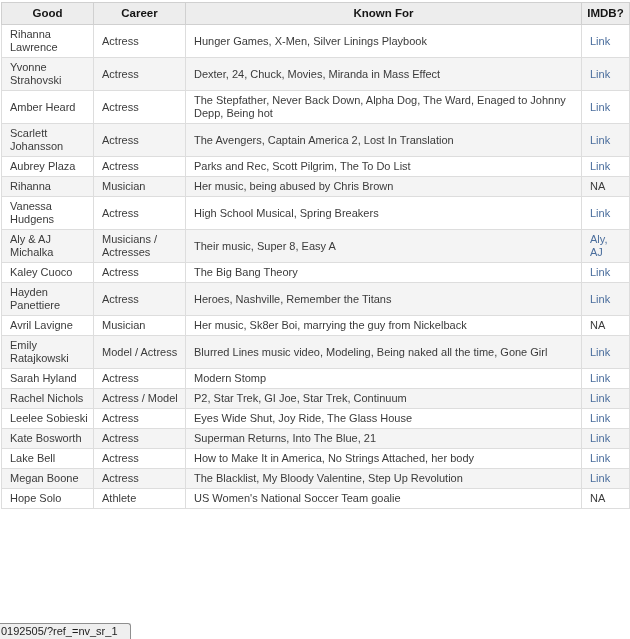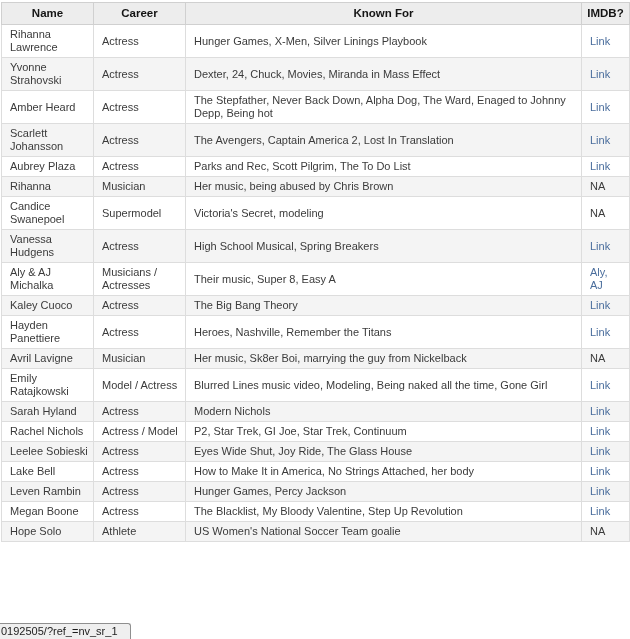--- a/index.html
+++ b/index.html
@@ -44,21 +44,21 @@
 <div class="page">
   <table>
     <colgroup>
       <col class="c-name">
         <col class="c-career">
         <col class="c-known">
         <col class="c-imdb">
     </colgroup>
     <thead>
       <tr>
-        <th>Name</th>
+        <th>Good</th>
         <th>Career</th>
         <th>Known For</th>
         <th>IMDB?</th>
       </tr>
     </thead>
     <tbody>
         <tr>
           <td class="name-cell">Rihanna Lawrence</td>
           <td class="career-cell">Actress</td>
           <td class="known-for-cell">Hunger Games, X-Men, Silver Linings Playbook</td>
@@ -88,26 +88,20 @@
           <td class="known-for-cell">Parks and Rec, Scott Pilgrim, The To Do List</td>
           <td class="imdb-cell"><a class="imdb-link">Link</a></td>
         </tr>
         <tr>
           <td class="name-cell">Rihanna</td>
           <td class="career-cell">Musician</td>
           <td class="known-for-cell">Her music, being abused by Chris Brown</td>
           <td class="imdb-cell"><span>NA</span></td>
         </tr>
         <tr>
-          <td class="name-cell">Candice Swanepoel</td>
-          <td class="career-cell">Supermodel</td>
-          <td class="known-for-cell">Victoria's Secret, modeling</td>
-          <td class="imdb-cell"><span>NA</span></td>
-        </tr>
-        <tr>
           <td class="name-cell">Vanessa Hudgens</td>
           <td class="career-cell">Actress</td>
           <td class="known-for-cell">High School Musical, Spring Breakers</td>
           <td class="imdb-cell"><a class="imdb-link">Link</a></td>
         </tr>
         <tr>
           <td class="name-cell">Aly &amp; AJ Michalka</td>
           <td class="career-cell">Musicians / Actresses</td>
           <td class="known-for-cell">Their music, Super 8, Easy A</td>
           <td class="imdb-cell"><a class="imdb-link">Aly, AJ</a></td>
@@ -132,45 +126,45 @@
         </tr>
         <tr>
           <td class="name-cell">Emily Ratajkowski</td>
           <td class="career-cell">Model / Actress</td>
           <td class="known-for-cell">Blurred Lines music video, Modeling, Being naked all the time, Gone Girl</td>
           <td class="imdb-cell"><a class="imdb-link">Link</a></td>
         </tr>
         <tr>
           <td class="name-cell">Sarah Hyland</td>
           <td class="career-cell">Actress</td>
-          <td class="known-for-cell">Modern Nichols</td>
+          <td class="known-for-cell">Modern Stomp</td>
           <td class="imdb-cell"><a class="imdb-link">Link</a></td>
         </tr>
         <tr>
           <td class="name-cell">Rachel Nichols</td>
           <td class="career-cell">Actress / Model</td>
           <td class="known-for-cell">P2, Star Trek, GI Joe, Star Trek, Continuum</td>
           <td class="imdb-cell"><a class="imdb-link">Link</a></td>
         </tr>
         <tr>
           <td class="name-cell">Leelee Sobieski</td>
           <td class="career-cell">Actress</td>
           <td class="known-for-cell">Eyes Wide Shut, Joy Ride, The Glass House</td>
           <td class="imdb-cell"><a class="imdb-link">Link</a></td>
         </tr>
         <tr>
+          <td class="name-cell">Kate Bosworth</td>
+          <td class="career-cell">Actress</td>
+          <td class="known-for-cell">Superman Returns, Into The Blue, 21</td>
+          <td class="imdb-cell"><a class="imdb-link">Link</a></td>
+        </tr>
+        <tr>
           <td class="name-cell">Lake Bell</td>
           <td class="career-cell">Actress</td>
           <td class="known-for-cell">How to Make It in America, No Strings Attached, her body</td>
-          <td class="imdb-cell"><a class="imdb-link">Link</a></td>
-        </tr>
-        <tr>
-          <td class="name-cell">Leven Rambin</td>
-          <td class="career-cell">Actress</td>
-          <td class="known-for-cell">Hunger Games, Percy Jackson</td>
           <td class="imdb-cell"><a class="imdb-link">Link</a></td>
         </tr>
         <tr>
           <td class="name-cell">Megan Boone</td>
           <td class="career-cell">Actress</td>
           <td class="known-for-cell">The Blacklist, My Bloody Valentine, Step Up Revolution</td>
           <td class="imdb-cell"><a class="imdb-link">Link</a></td>
         </tr>
         <tr>
           <td class="name-cell">Hope Solo</td>

